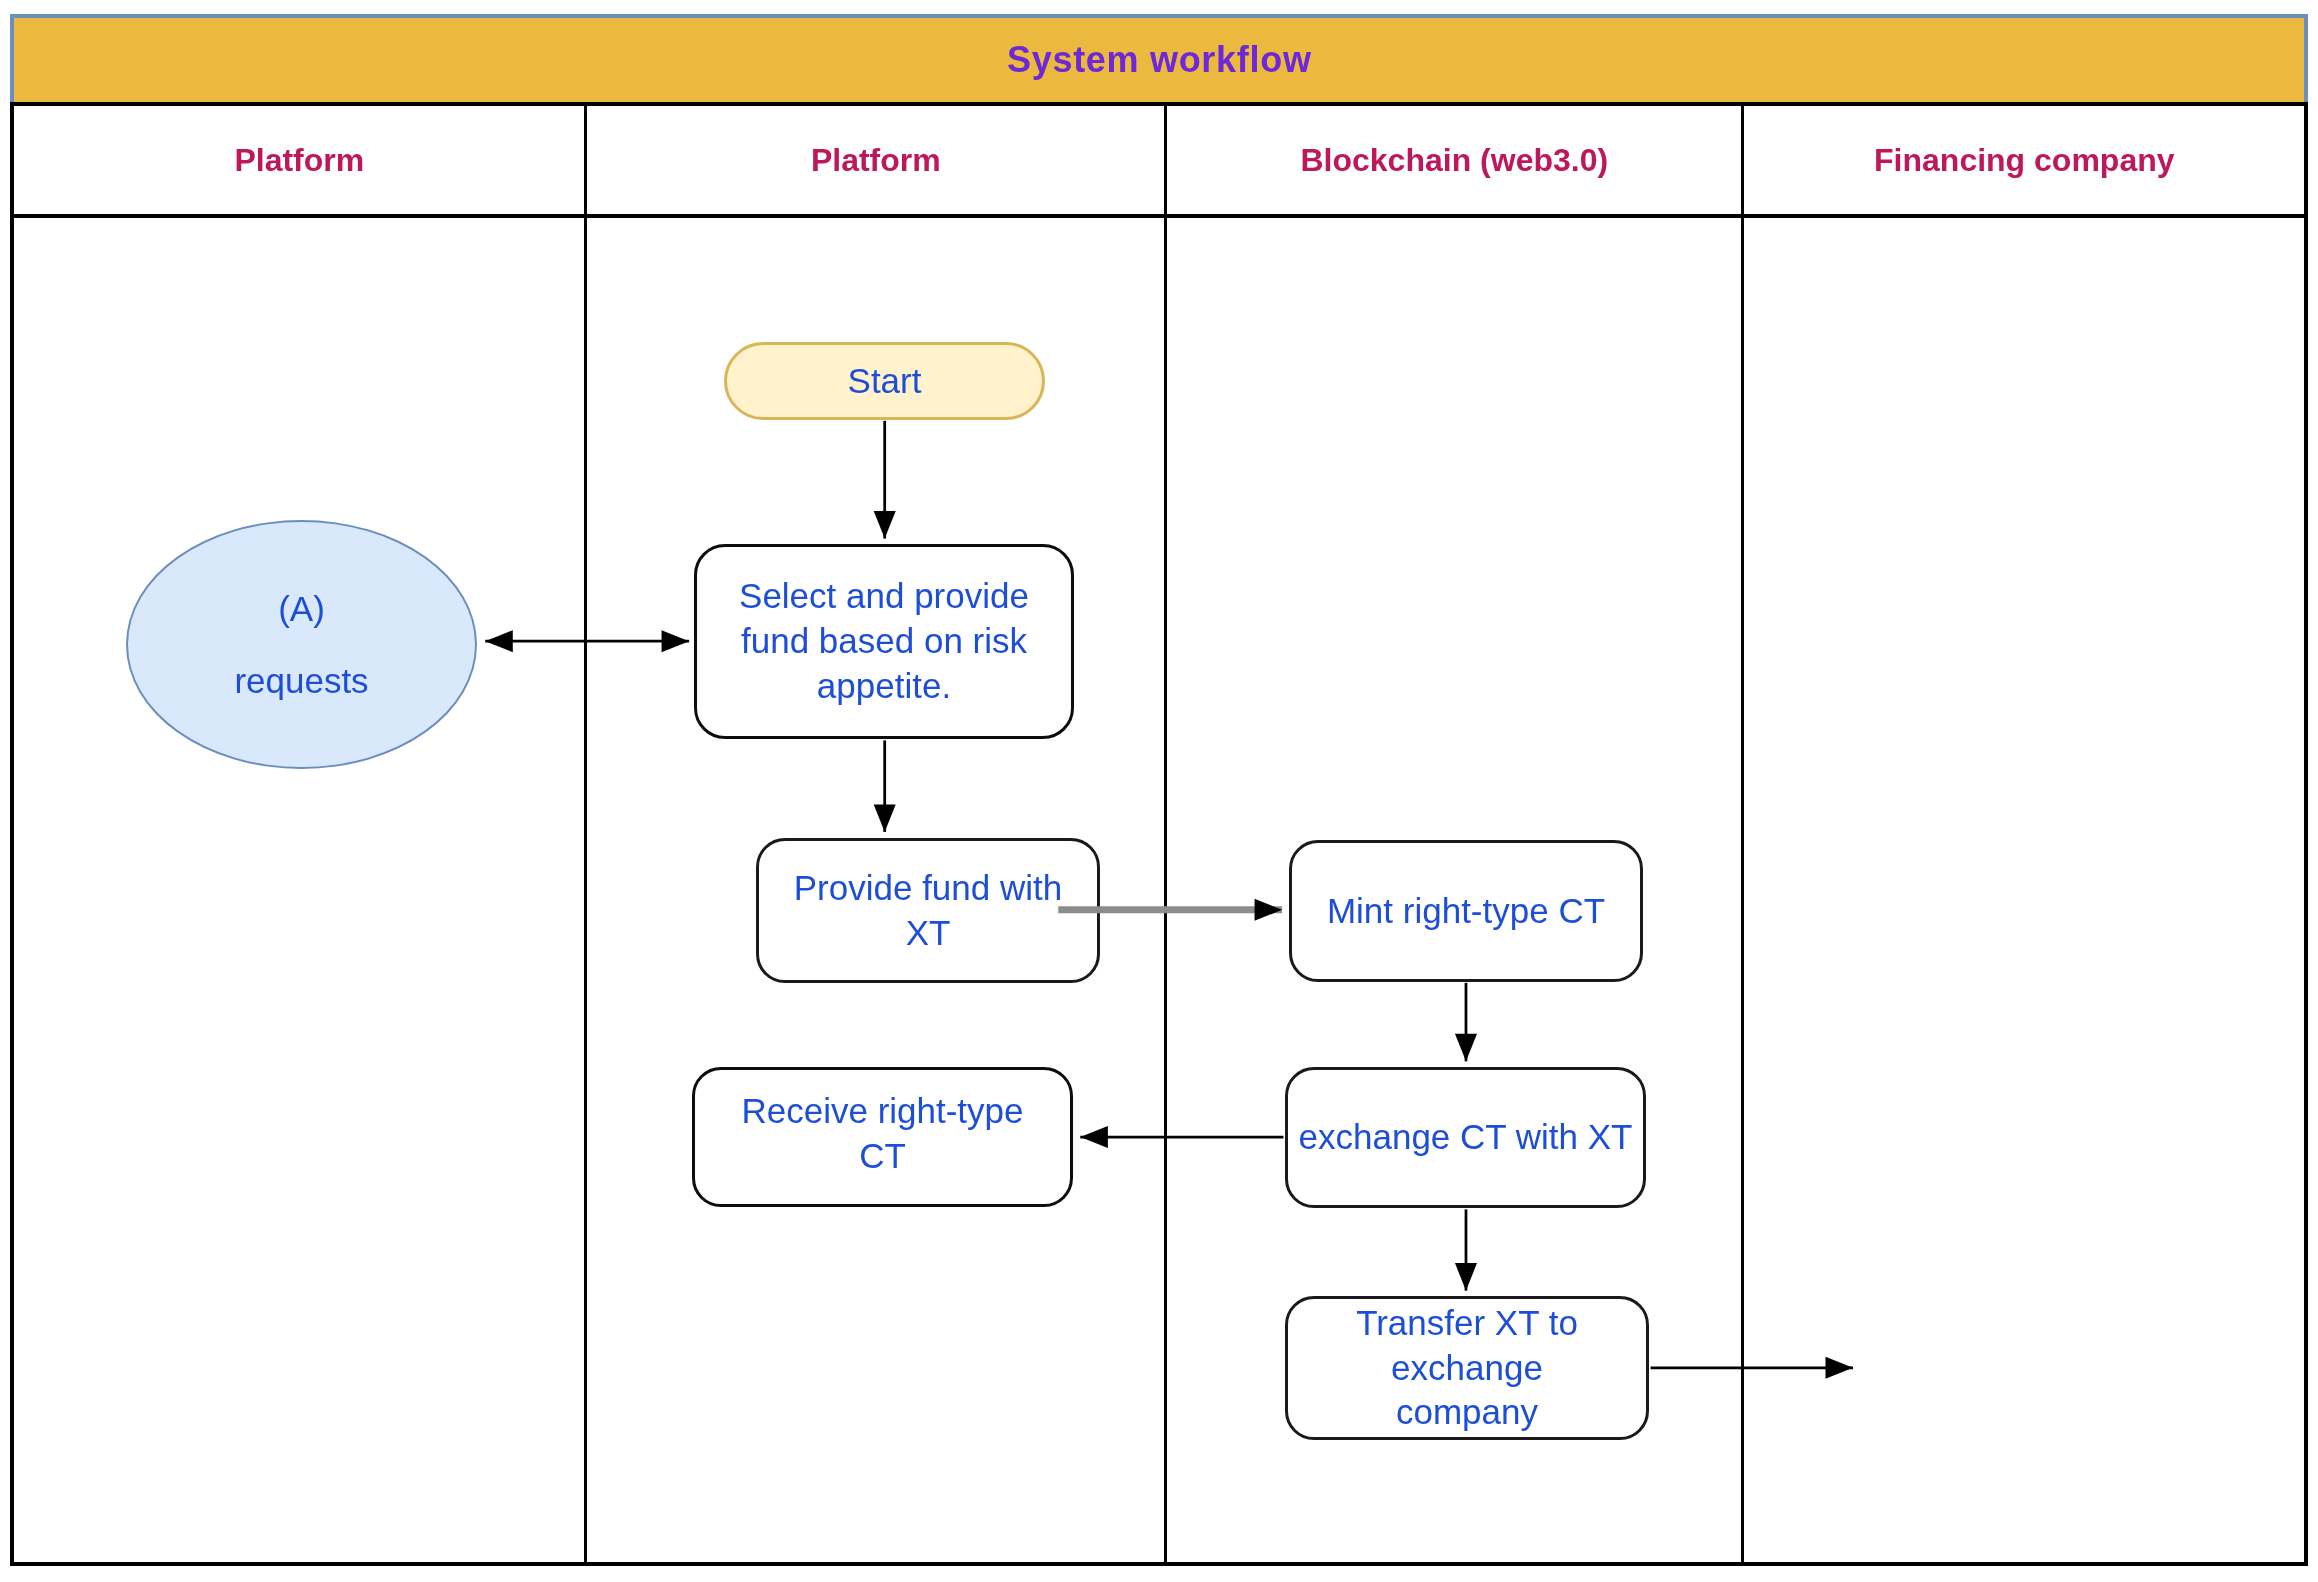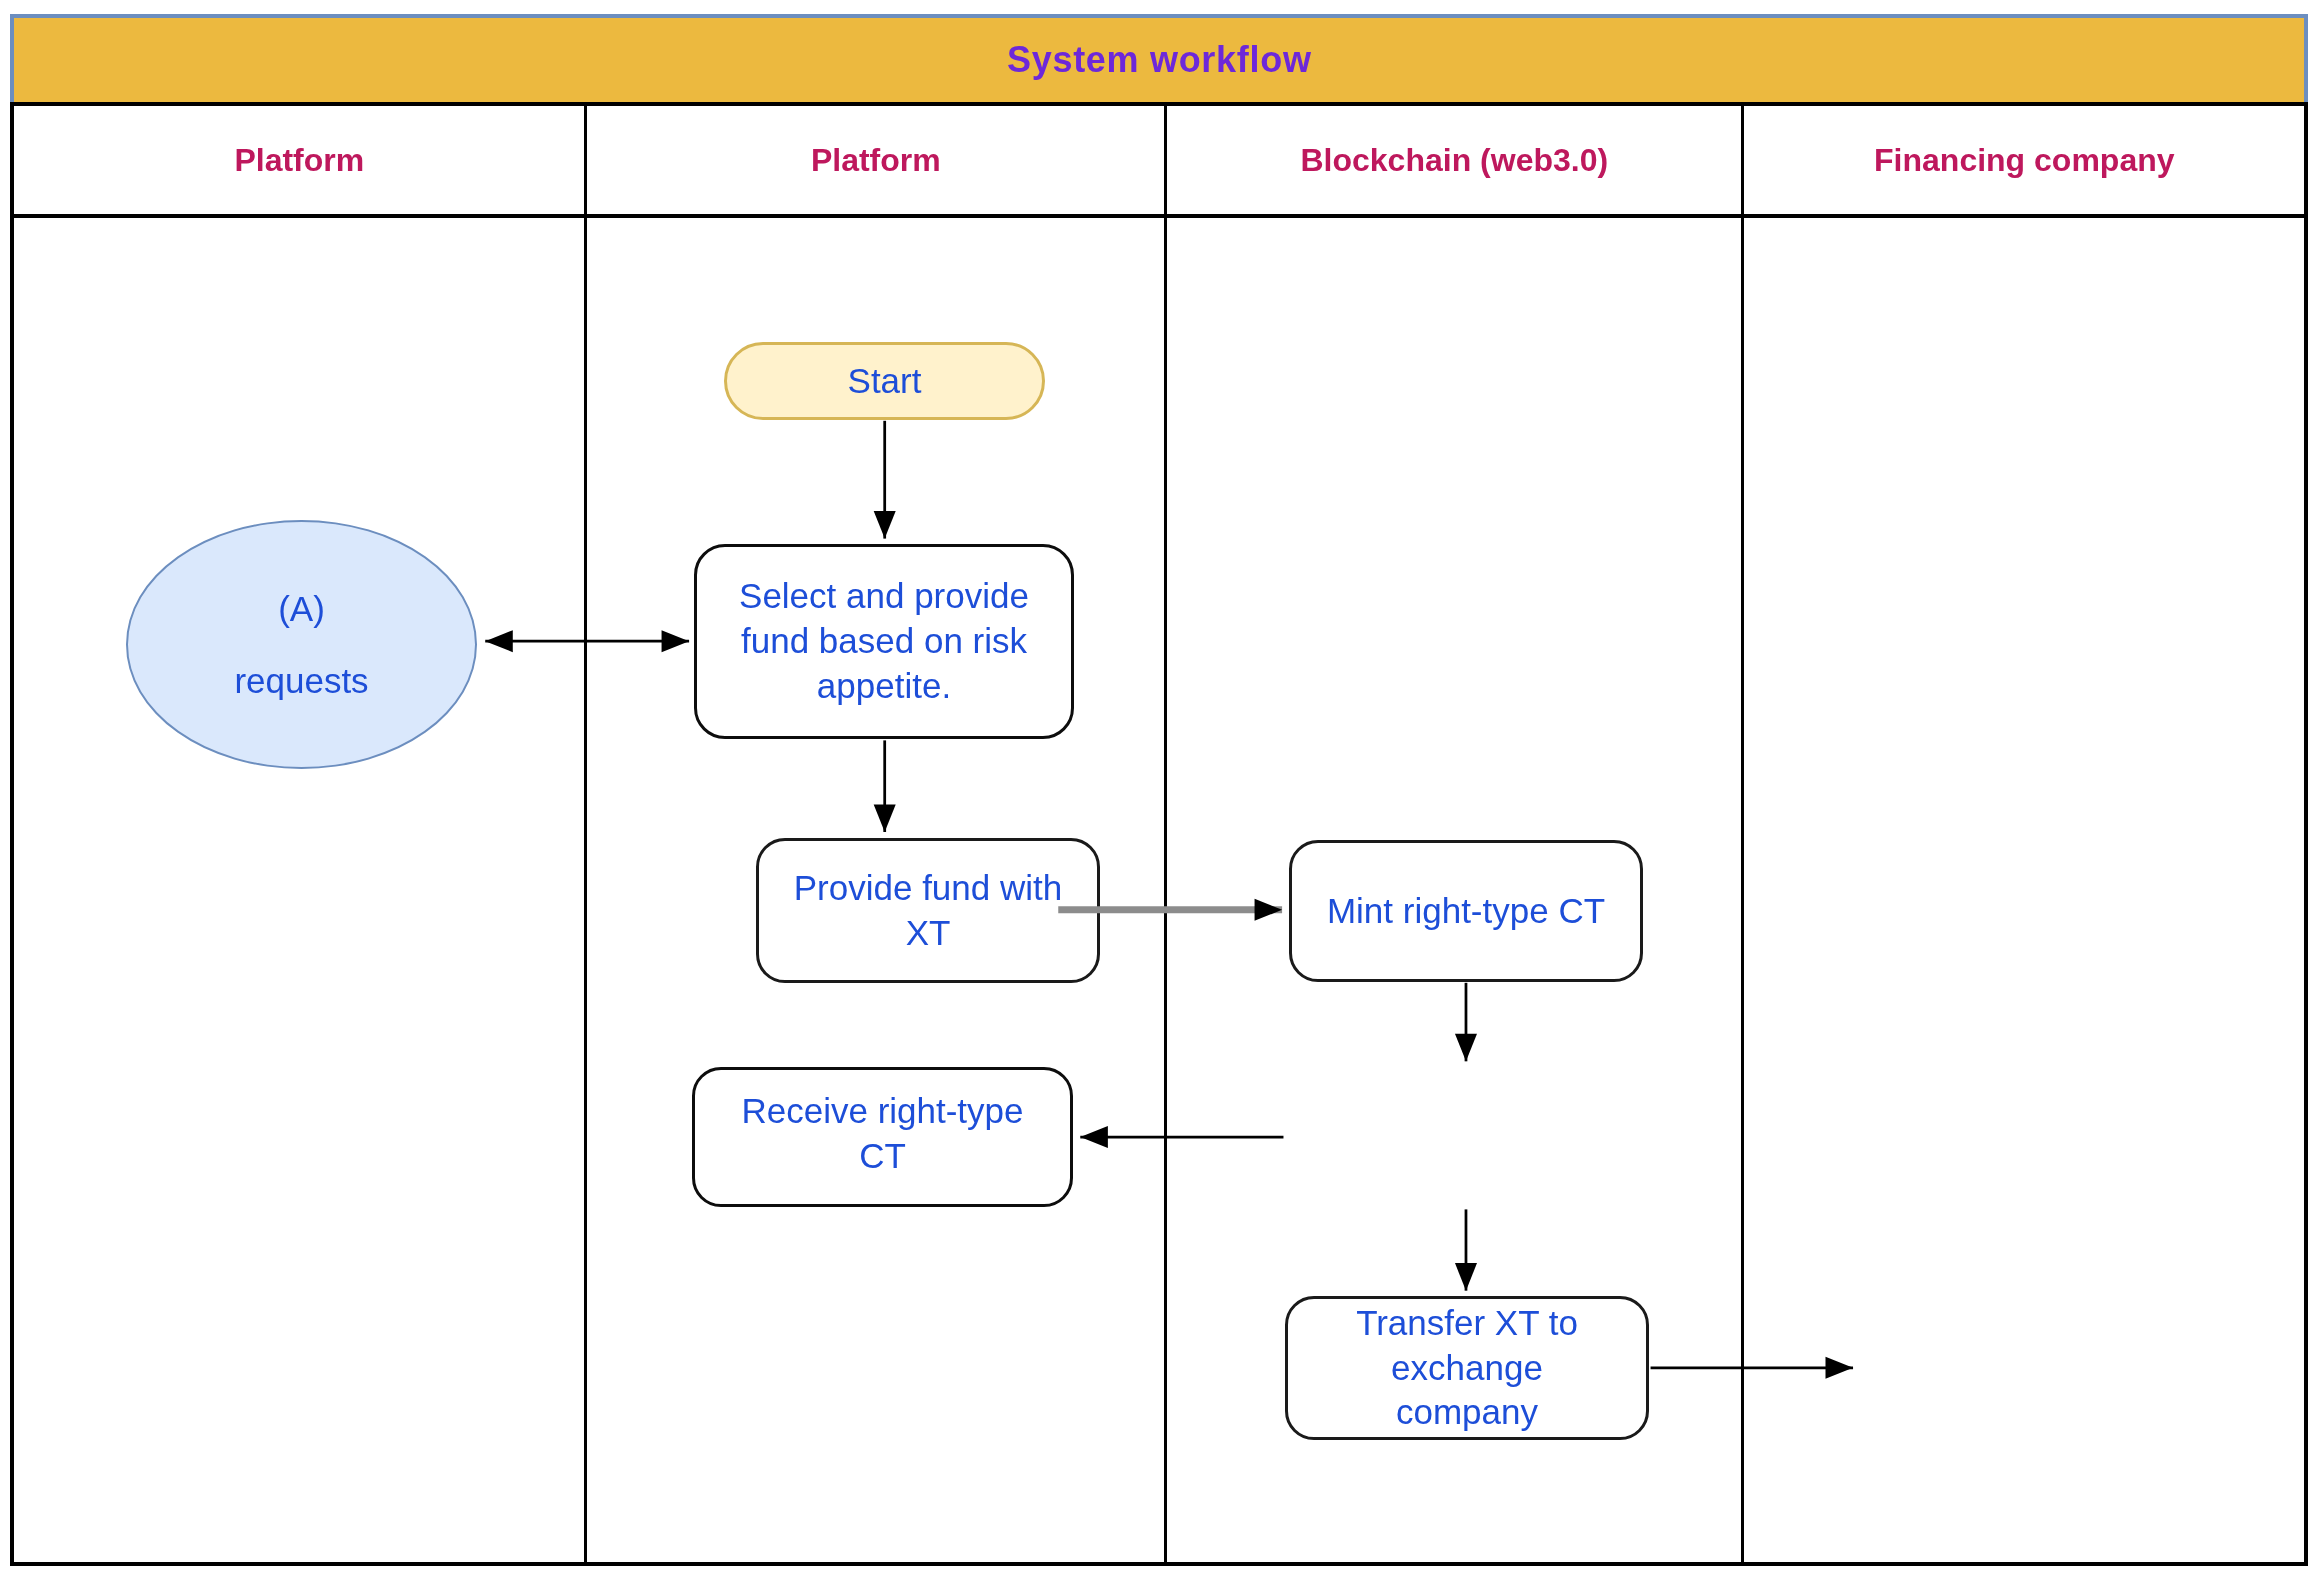--- a/index.html
+++ b/index.html
@@ -162,20 +162,21 @@
 
   <div class="node node-ellipse">
     <span>(A)</span>
     <span>requests</span>
   </div>
 
   <div class="node node-select">Select and provide fund based on risk appetite.</div>
   <div class="node node-provide">Provide fund with XT</div>
   <div class="node node-mint">Mint right-type CT</div>
   <div class="node node-receive-ct">Receive right-type CT</div>
+  <div class="node node-exchange">exchange CT with XT</div>
   <div class="node node-transfer">Transfer XT to exchange company</div>
 
   <svg class="connectors" viewBox="0 0 3366 2297" xmlns="http://www.w3.org/2000/svg">
     <defs>
       <marker id="arrow" markerUnits="userSpaceOnUse" markerWidth="50" markerHeight="40" refX="44" refY="20" orient="auto-start-reverse">
         <path d="M4,4 L44,20 L4,36 Z" fill="#000000"></path>
       </marker>
     </defs>
     <line class="conn" x1="1284" y1="611" x2="1284" y2="782" marker-end="url(#arrow)"></line>
     <line class="conn" x1="704" y1="931" x2="1000" y2="931" marker-start="url(#arrow)" marker-end="url(#arrow)"></line>

